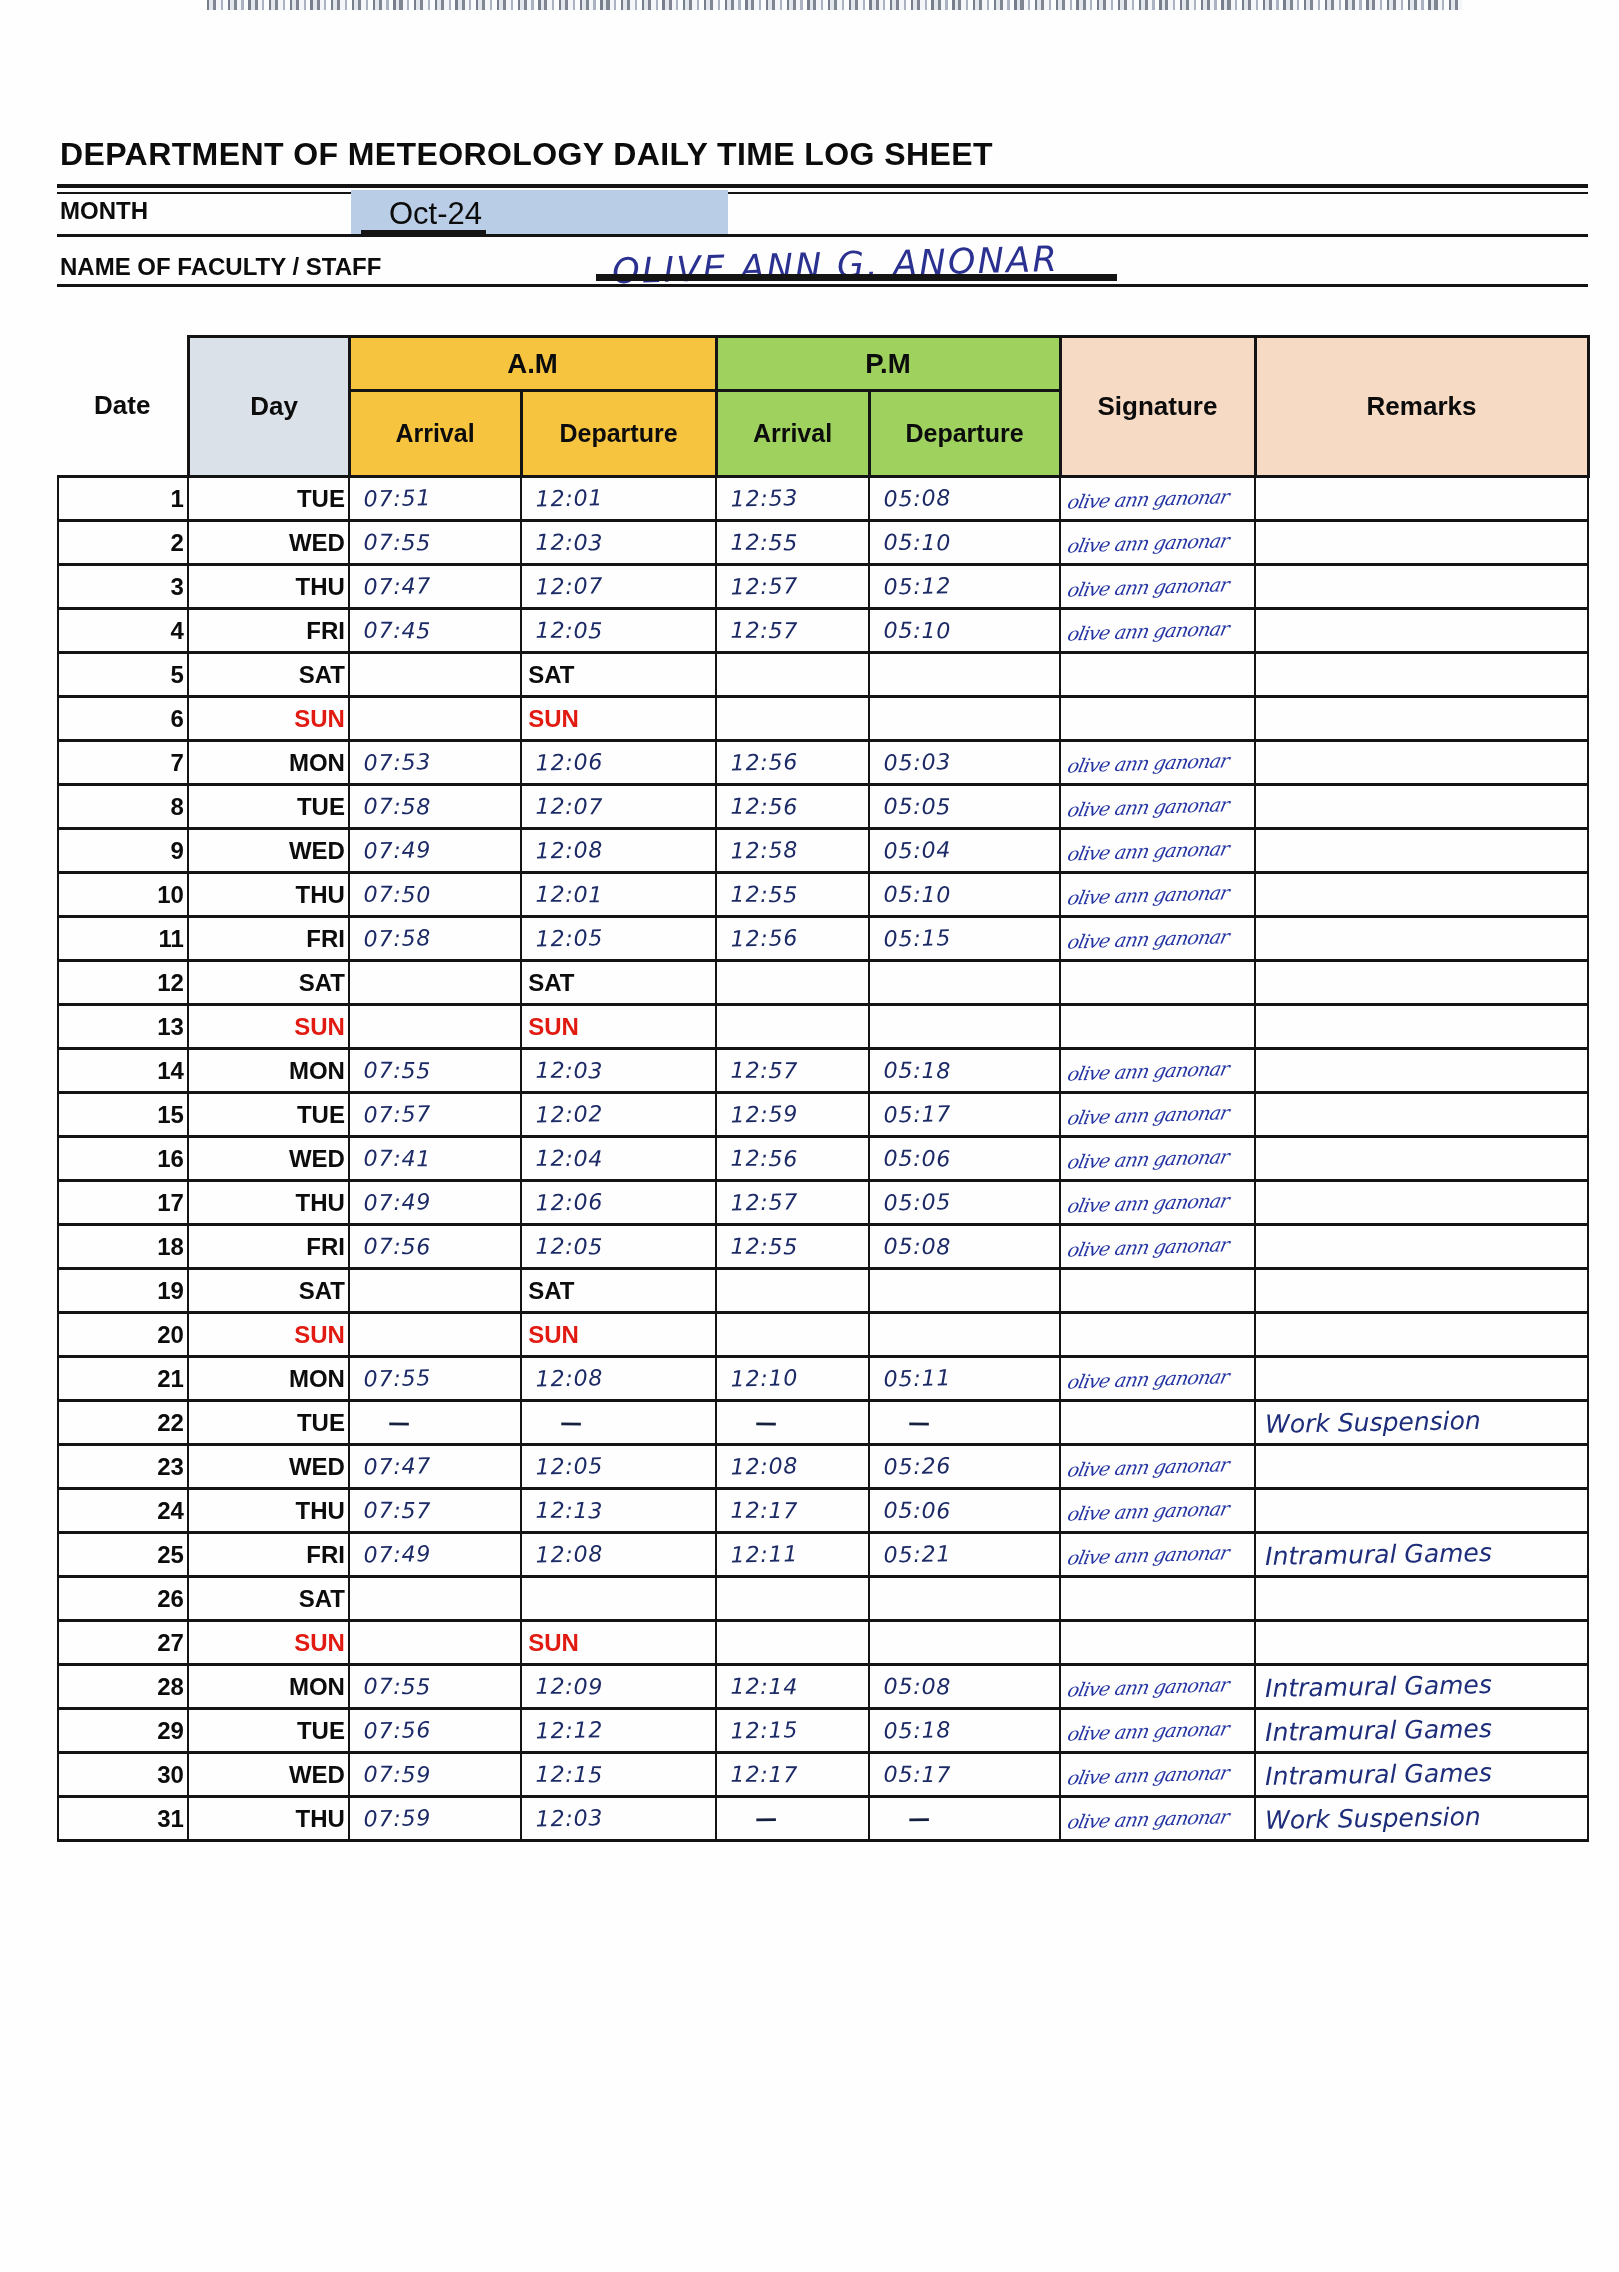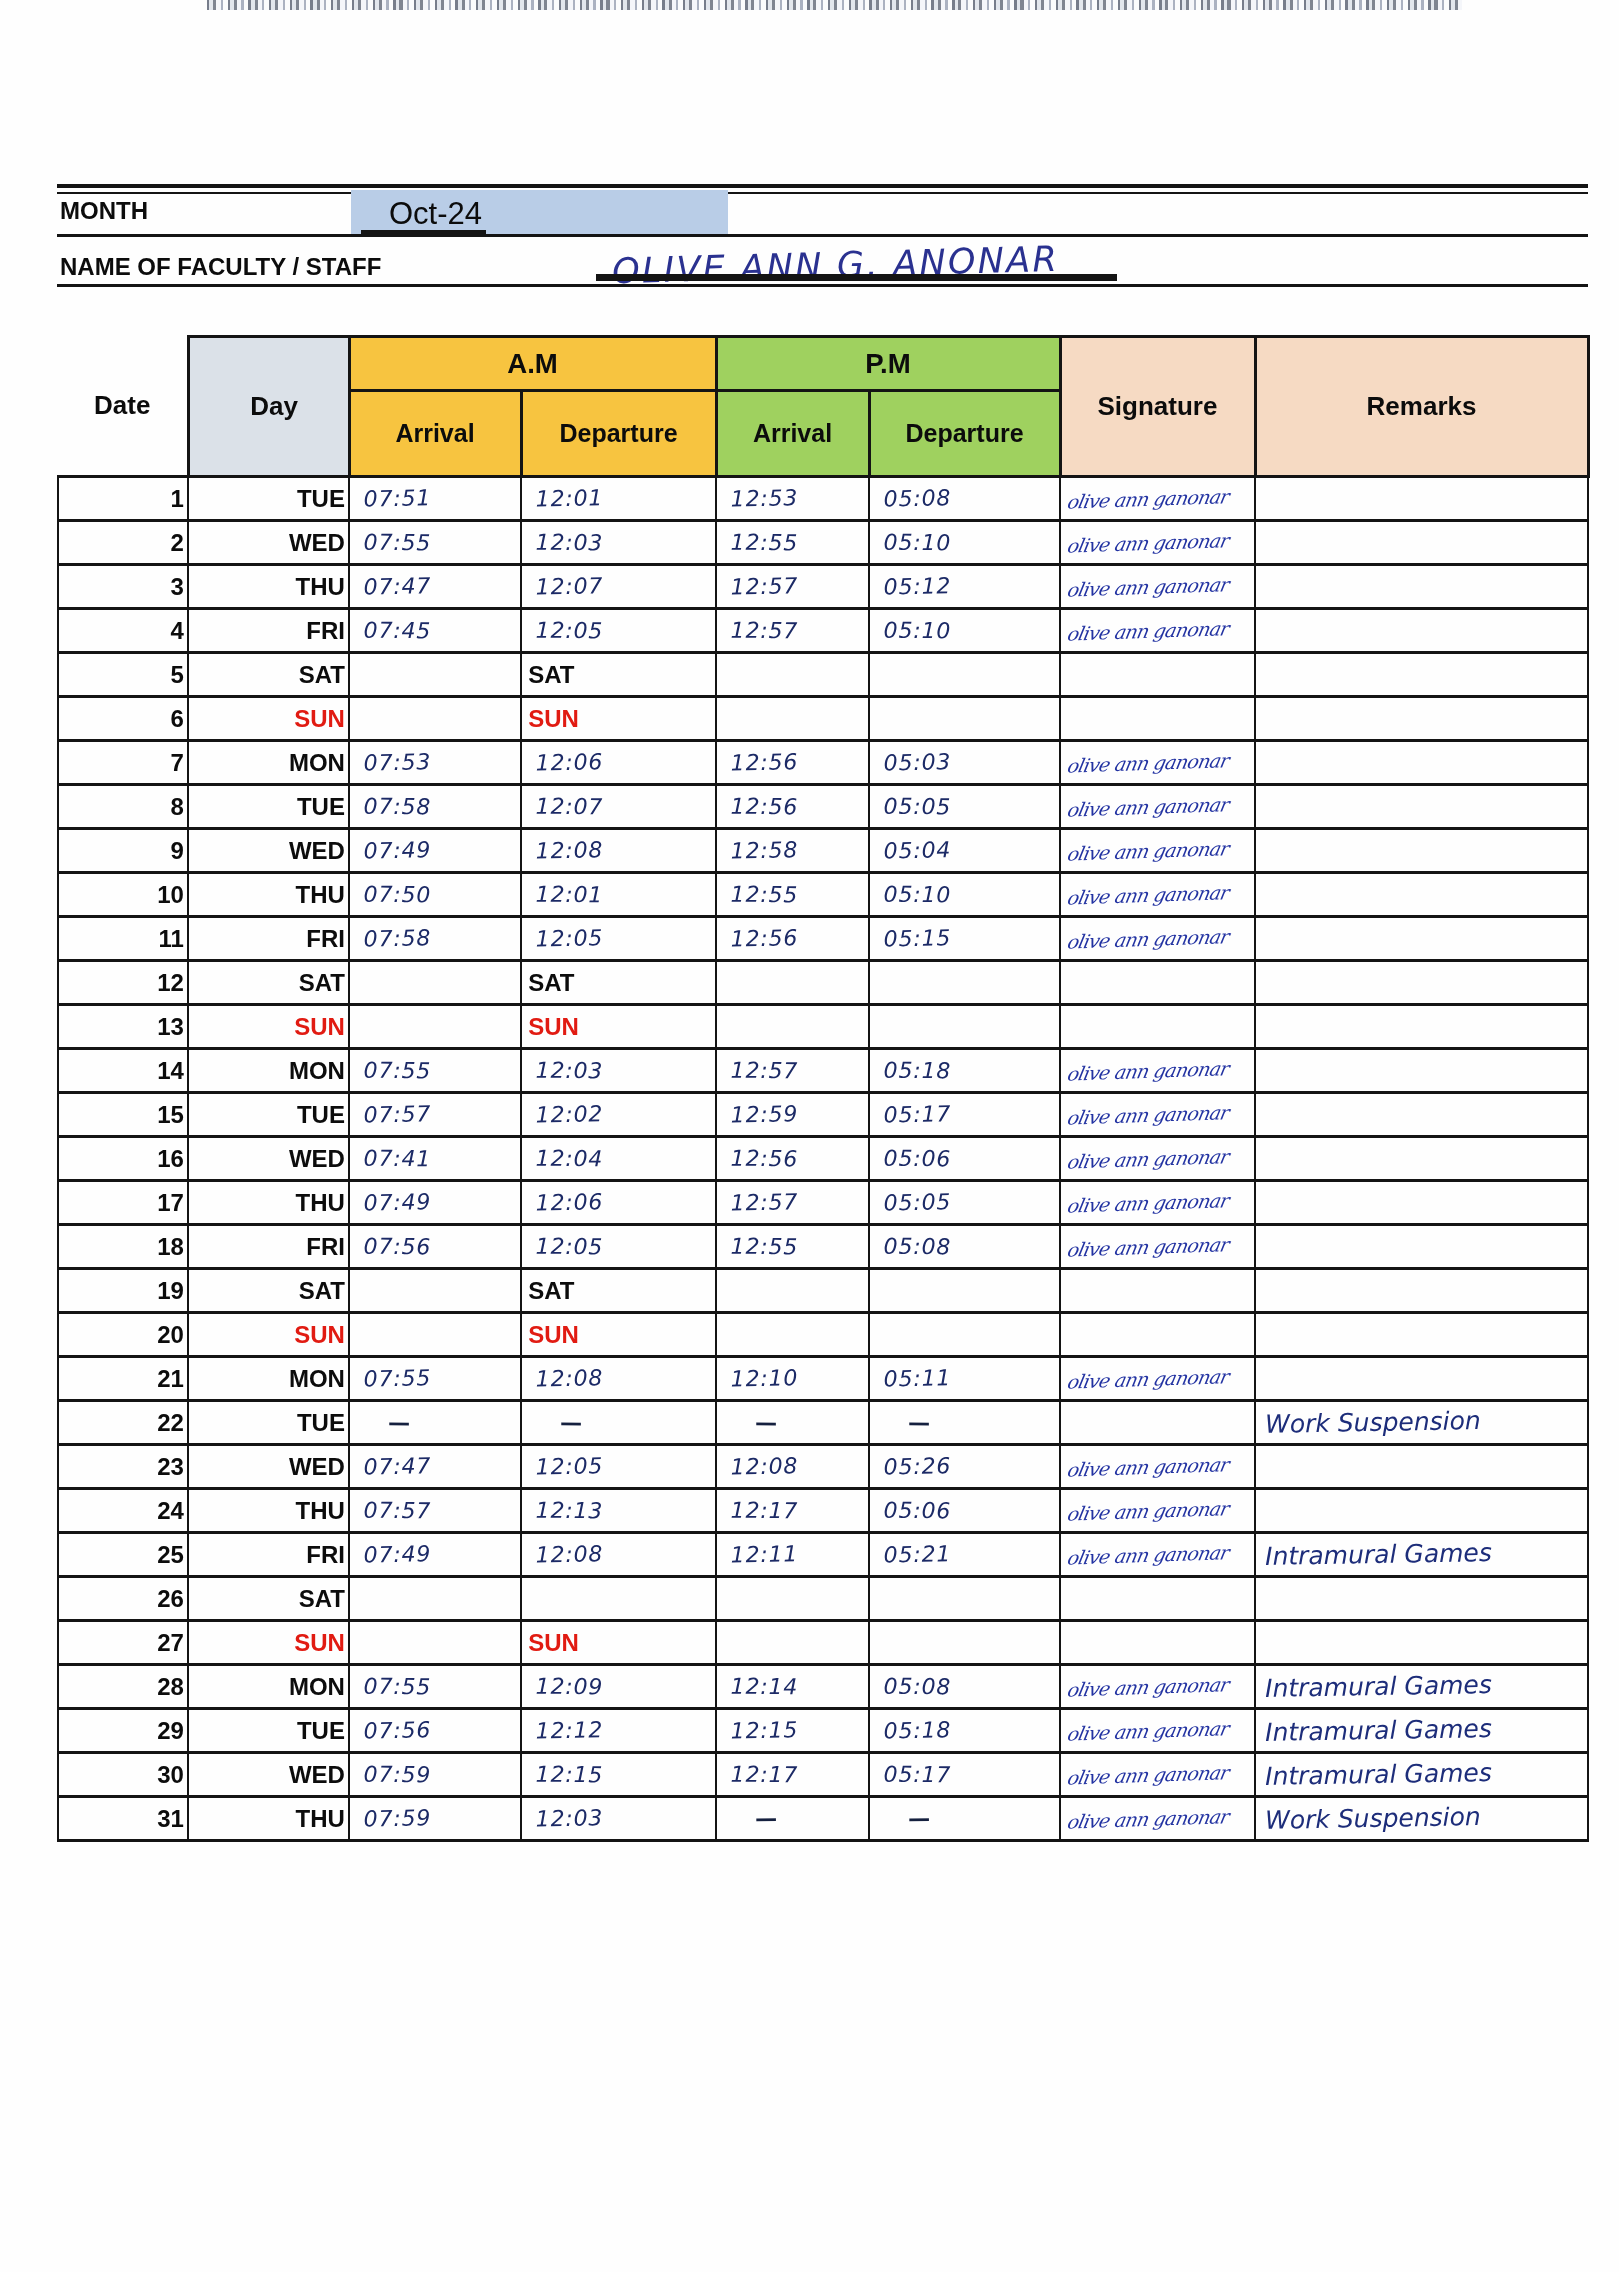--- a/index.html
+++ b/index.html
@@ -59,20 +59,21 @@
   .rem{font-family:"DejaVu Sans",sans-serif;font-style:italic;font-size:25px;color:var(--rem);
     white-space:nowrap;display:inline-block;transform:rotate(-1deg);padding-left:6.1px;}
 </style>
 </head>
 <body>
 
 <div id="page">
 
   <div class="scan-strip"></div>
 
+  <div class="title">DEPARTMENT OF METEOROLOGY DAILY TIME LOG SHEET</div>
   <div class="rule" style="left:57px;top:184px;width:1531px;height:3.8px;"></div>
   <div class="rule" style="left:57px;top:192px;width:1531px;height:2.3px;"></div>
 
   <div class="hl-month"></div>
   <div class="lbl" style="left:60px;top:197px;">MONTH</div>
   <div class="month-val">Oct-24</div>
   <div class="rule" style="left:361px;top:230px;width:125px;height:6.9px;"></div>
   <div class="rule" style="left:57px;top:234px;width:1531px;height:3.1px;"></div>
 
   <div class="lbl" style="left:60px;top:253px;">NAME OF FACULTY / STAFF</div>

